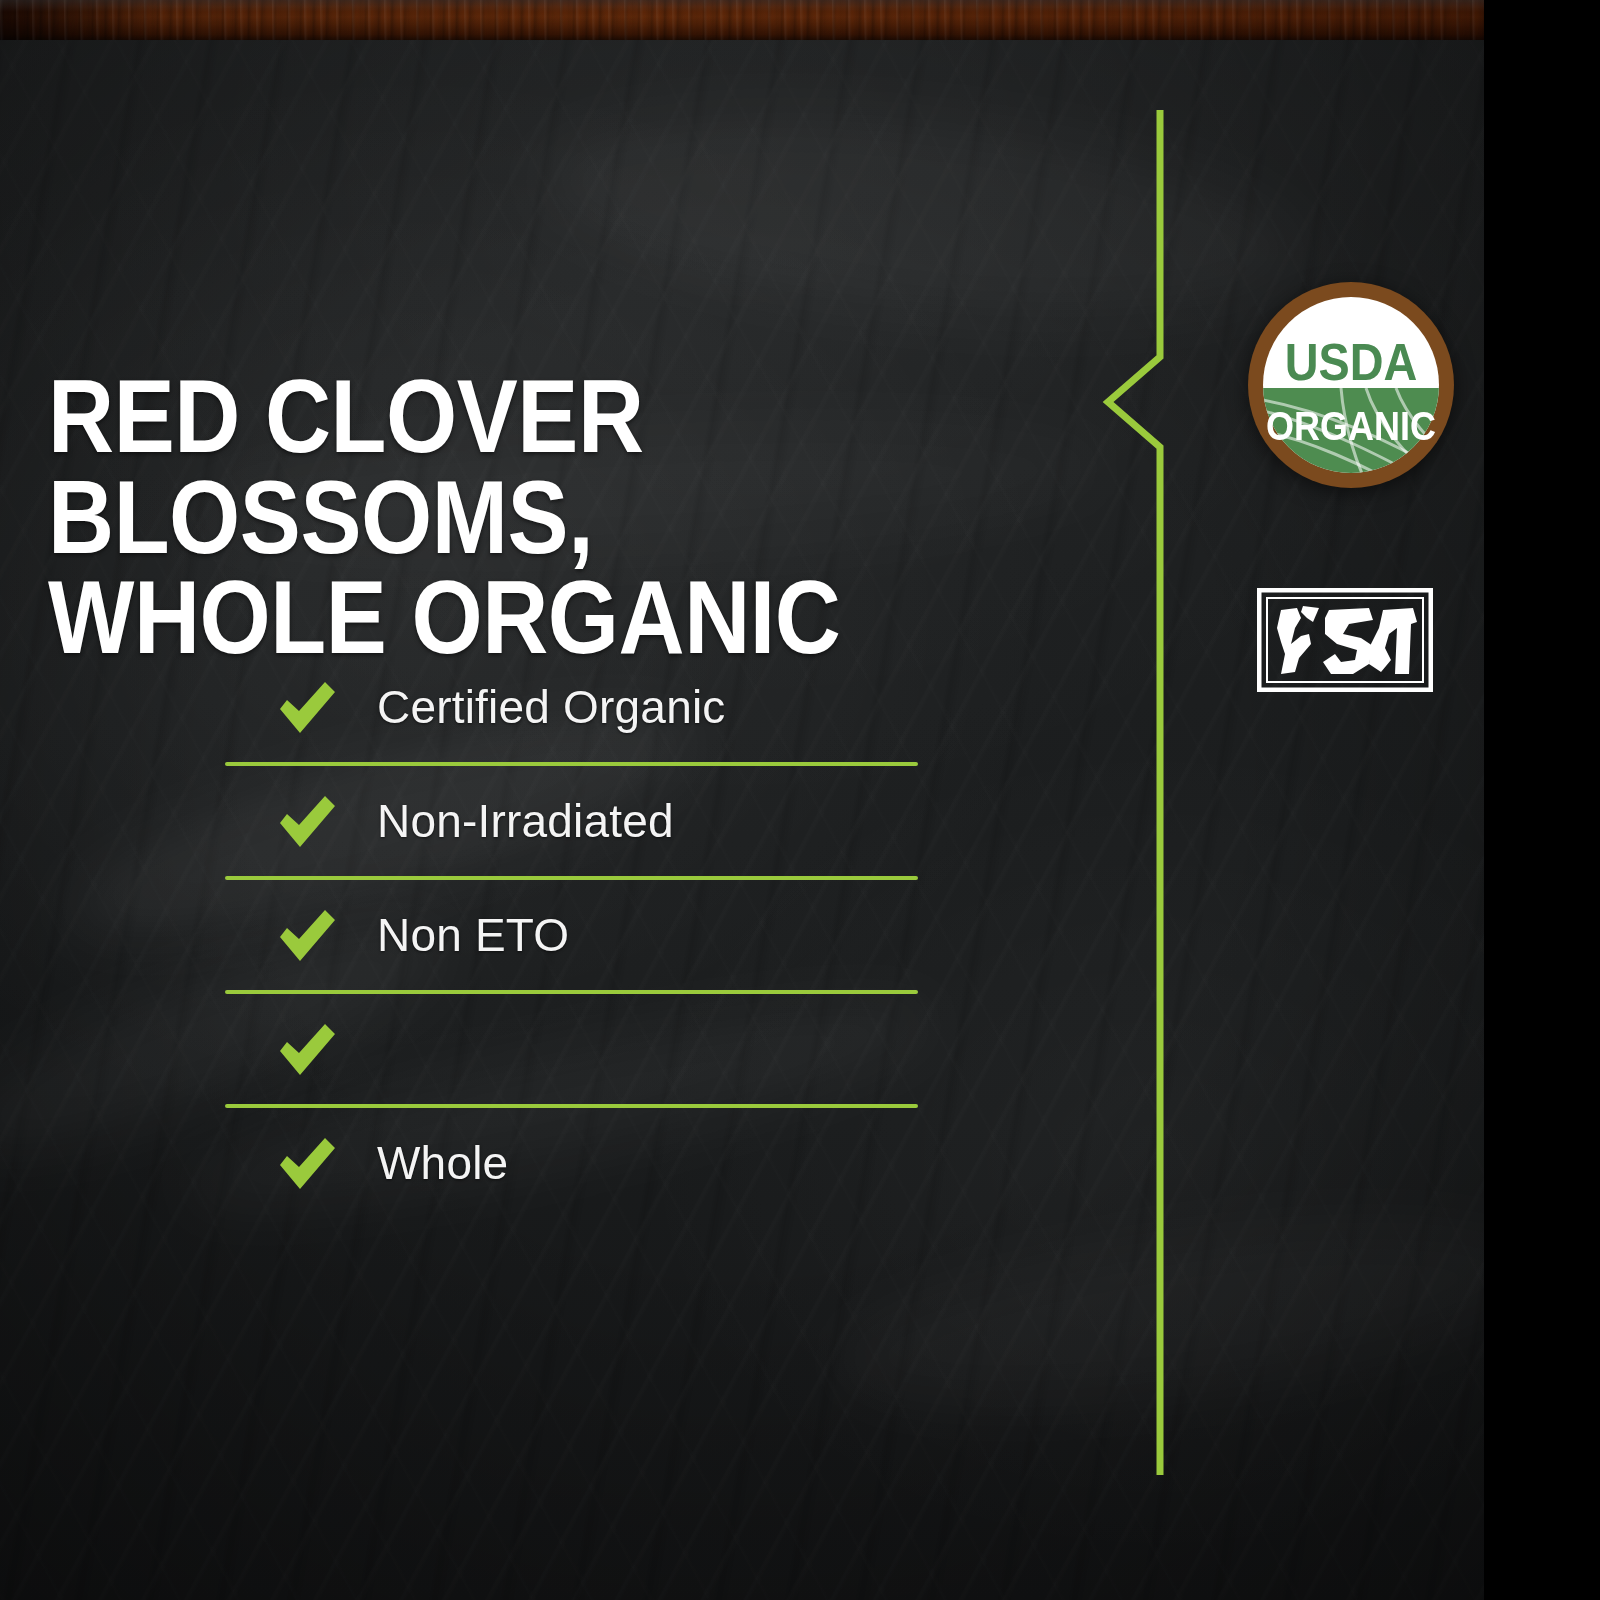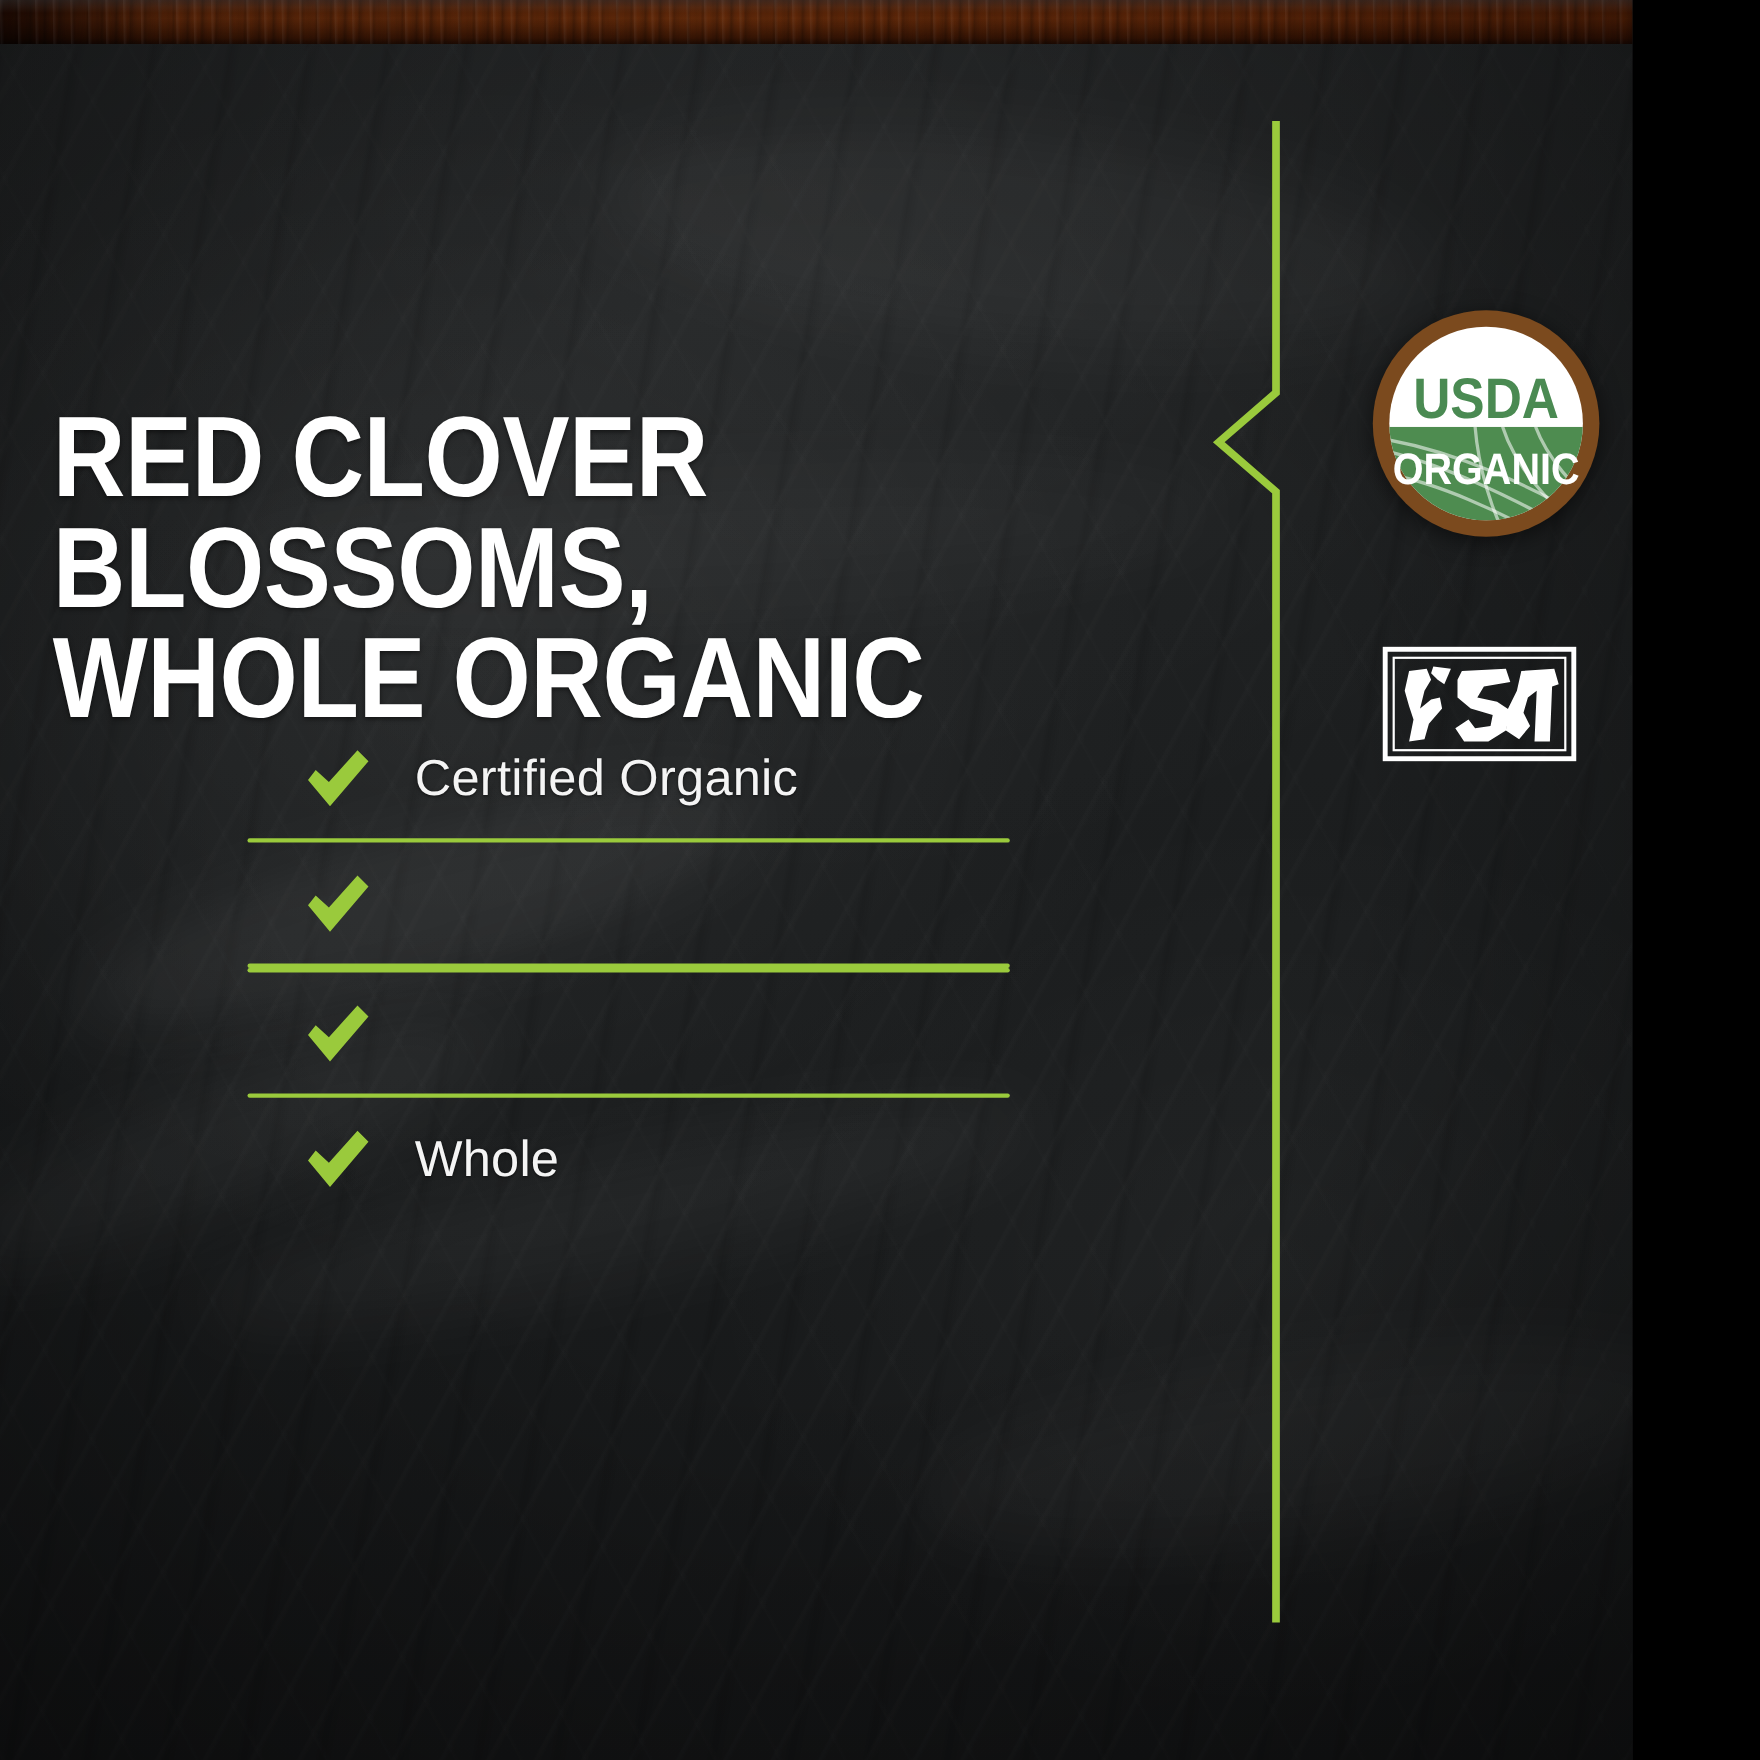--- a/index.html
+++ b/index.html
@@ -279,23 +279,32 @@
       <span class="feature-label">Certified Organic</span>
     </div>
     <div class="divider"></div>
 
     <div class="feature-row">
       <span class="check">
         <svg viewBox="0 0 64 64">
             <path d="M5 34 L12 25 L24 36 L50 7 L60 17 L25 58 Z" fill="#9ACA3C"></path>
           </svg>
       </span>
+      <span class="feature-label">Non-Irradiated</span>
     </div>
     <div class="divider"></div>
 
+    <div class="feature-row">
+      <span class="check">
+        <svg viewBox="0 0 64 64">
+            <path d="M5 34 L12 25 L24 36 L50 7 L60 17 L25 58 Z" fill="#9ACA3C"></path>
+          </svg>
+      </span>
+      <span class="feature-label">Non ETO</span>
+    </div>
     <div class="divider"></div>
 
     <div class="feature-row">
       <span class="check">
         <svg viewBox="0 0 64 64">
             <path d="M5 34 L12 25 L24 36 L50 7 L60 17 L25 58 Z" fill="#9ACA3C"></path>
           </svg>
       </span>
     </div>
     <div class="divider"></div>

